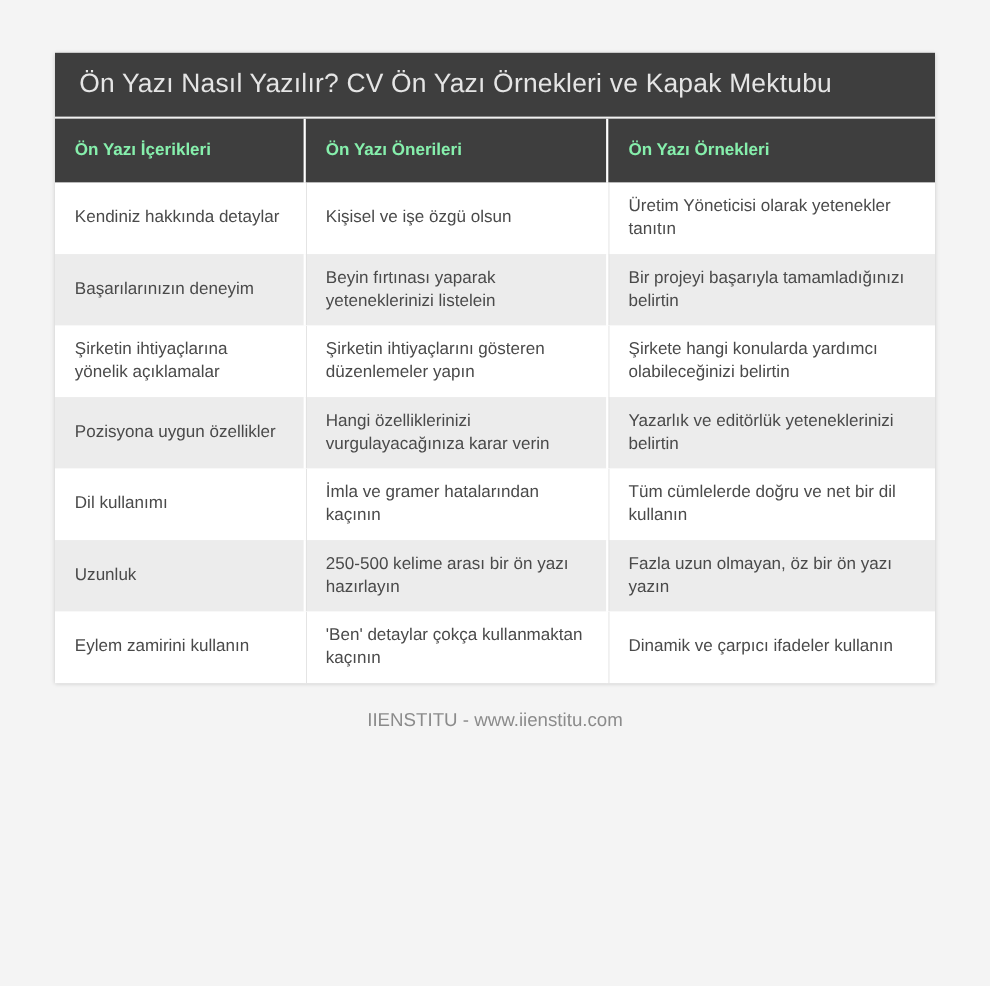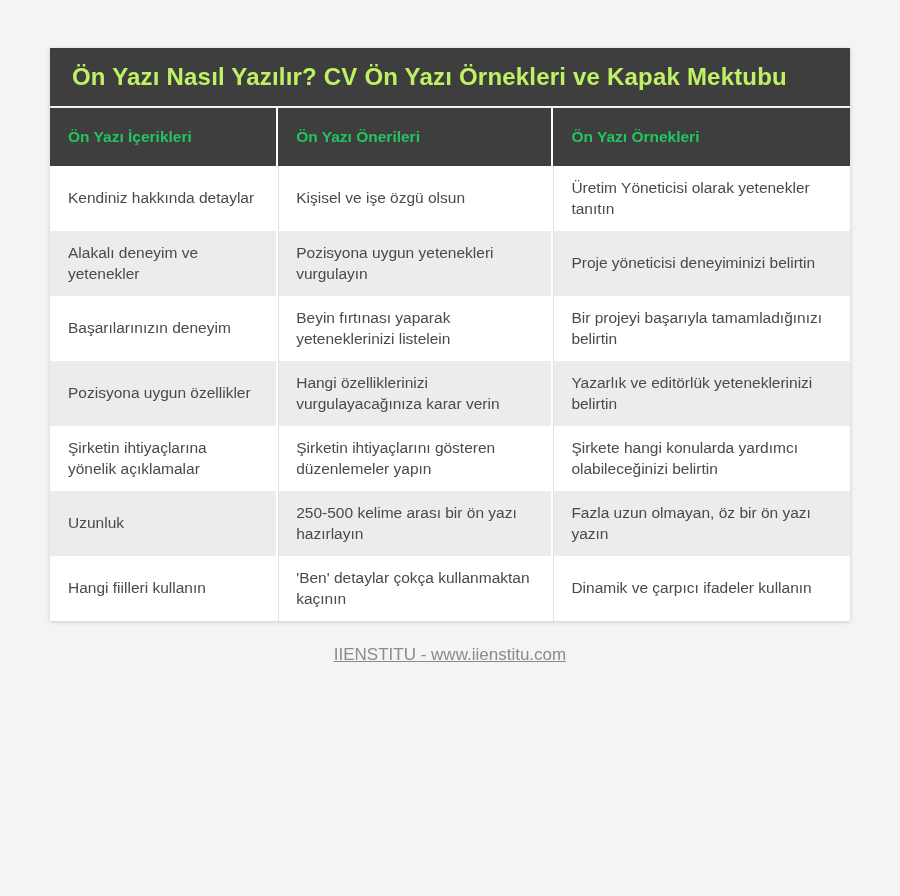--- a/index.html
+++ b/index.html
@@ -14,42 +14,42 @@
     overflow: hidden;
   }
   .card {
     width: 800px;
     margin: 48px auto 0 auto;
     background: #ffffff;
     box-shadow: 0 1px 4px rgba(0,0,0,0.18);
   }
   .title-bar {
     background: #3e3e3e;
-    color: #bef264;
+    color: #e5e5e5;
     height: 60px;
     box-sizing: border-box;
     display: flex;
     align-items: center;
     padding: 0 22px;
     font-size: 24px;
-    font-weight: bold;
+    font-weight: normal;
     border-bottom: 2px solid #f0f0f0;
     letter-spacing: 0.2px;
   }
   table {
     width: 100%;
     border-collapse: collapse;
     table-layout: fixed;
   }
   col.c1 { width: 28.4%; }
   col.c2 { width: 34.4%; }
   col.c3 { width: 37.2%; }
   th {
     background: #3e3e3e;
-    color: #22c55e;
+    color: #86efac;
     text-align: left;
     font-size: 15.5px;
     font-weight: bold;
     height: 44px;
     box-sizing: border-box;
     padding: 20px 18px;
     border-left: 2px solid #ffffff;
     vertical-align: middle;
   }
   th:first-child { border-left: none; }
@@ -65,21 +65,20 @@
     background: #ffffff;
   }
   td:first-child { border-left: none; margin-top: 20px; }
   td + td { box-shadow: inset 1px 0 0 #e2e2e2; }
   tbody tr:nth-child(even) td { background: #ececec; }
   .footer {
     margin-top: 24px;
     text-align: center;
     color: #8b8b8b;
     font-size: 17px;
-    text-decoration: underline;
   }
 </style>
 </head>
 <body>
 
 <div class="card">
   <div class="title-bar">Ön Yazı Nasıl Yazılır? CV Ön Yazı Örnekleri ve Kapak Mektubu</div>
   <table>
     <colgroup>
       <col class="c1">
@@ -93,46 +92,46 @@
         <th>Ön Yazı Örnekleri</th>
       </tr>
     </thead>
     <tbody>
         <tr>
           <td>Kendiniz hakkında detaylar</td>
           <td>Kişisel ve işe özgü olsun</td>
           <td>Üretim Yöneticisi olarak yetenekler tanıtın</td>
         </tr>
         <tr>
-          <td>Alakalı deneyim ve yetenekler</td>
-          <td>Pozisyona uygun yetenekleri vurgulayın</td>
-          <td>Proje yöneticisi deneyiminizi belirtin</td>
-        </tr>
-        <tr>
           <td>Başarılarınızın deneyim</td>
           <td>Beyin fırtınası yaparak yeteneklerinizi listelein</td>
           <td>Bir projeyi başarıyla tamamladığınızı belirtin</td>
+        </tr>
+        <tr>
+          <td>Şirketin ihtiyaçlarına yönelik açıklamalar</td>
+          <td>Şirketin ihtiyaçlarını gösteren düzenlemeler yapın</td>
+          <td>Şirkete hangi konularda yardımcı olabileceğinizi belirtin</td>
         </tr>
         <tr>
           <td>Pozisyona uygun özellikler</td>
           <td>Hangi özelliklerinizi vurgulayacağınıza karar verin</td>
           <td>Yazarlık ve editörlük yeteneklerinizi belirtin</td>
         </tr>
         <tr>
-          <td>Şirketin ihtiyaçlarına yönelik açıklamalar</td>
-          <td>Şirketin ihtiyaçlarını gösteren düzenlemeler yapın</td>
-          <td>Şirkete hangi konularda yardımcı olabileceğinizi belirtin</td>
+          <td>Dil kullanımı</td>
+          <td>İmla ve gramer hatalarından kaçının</td>
+          <td>Tüm cümlelerde doğru ve net bir dil kullanın</td>
         </tr>
         <tr>
           <td>Uzunluk</td>
           <td>250-500 kelime arası bir ön yazı hazırlayın</td>
           <td>Fazla uzun olmayan, öz bir ön yazı yazın</td>
         </tr>
         <tr>
-          <td>Hangi fiilleri kullanın</td>
+          <td>Eylem zamirini kullanın</td>
           <td>'Ben' detaylar çokça kullanmaktan kaçının</td>
           <td>Dinamik ve çarpıcı ifadeler kullanın</td>
         </tr>
       </tbody>
   </table>
 </div>
 
 <div class="footer">IIENSTITU - www.iienstitu.com</div>
 
 </body></html>

